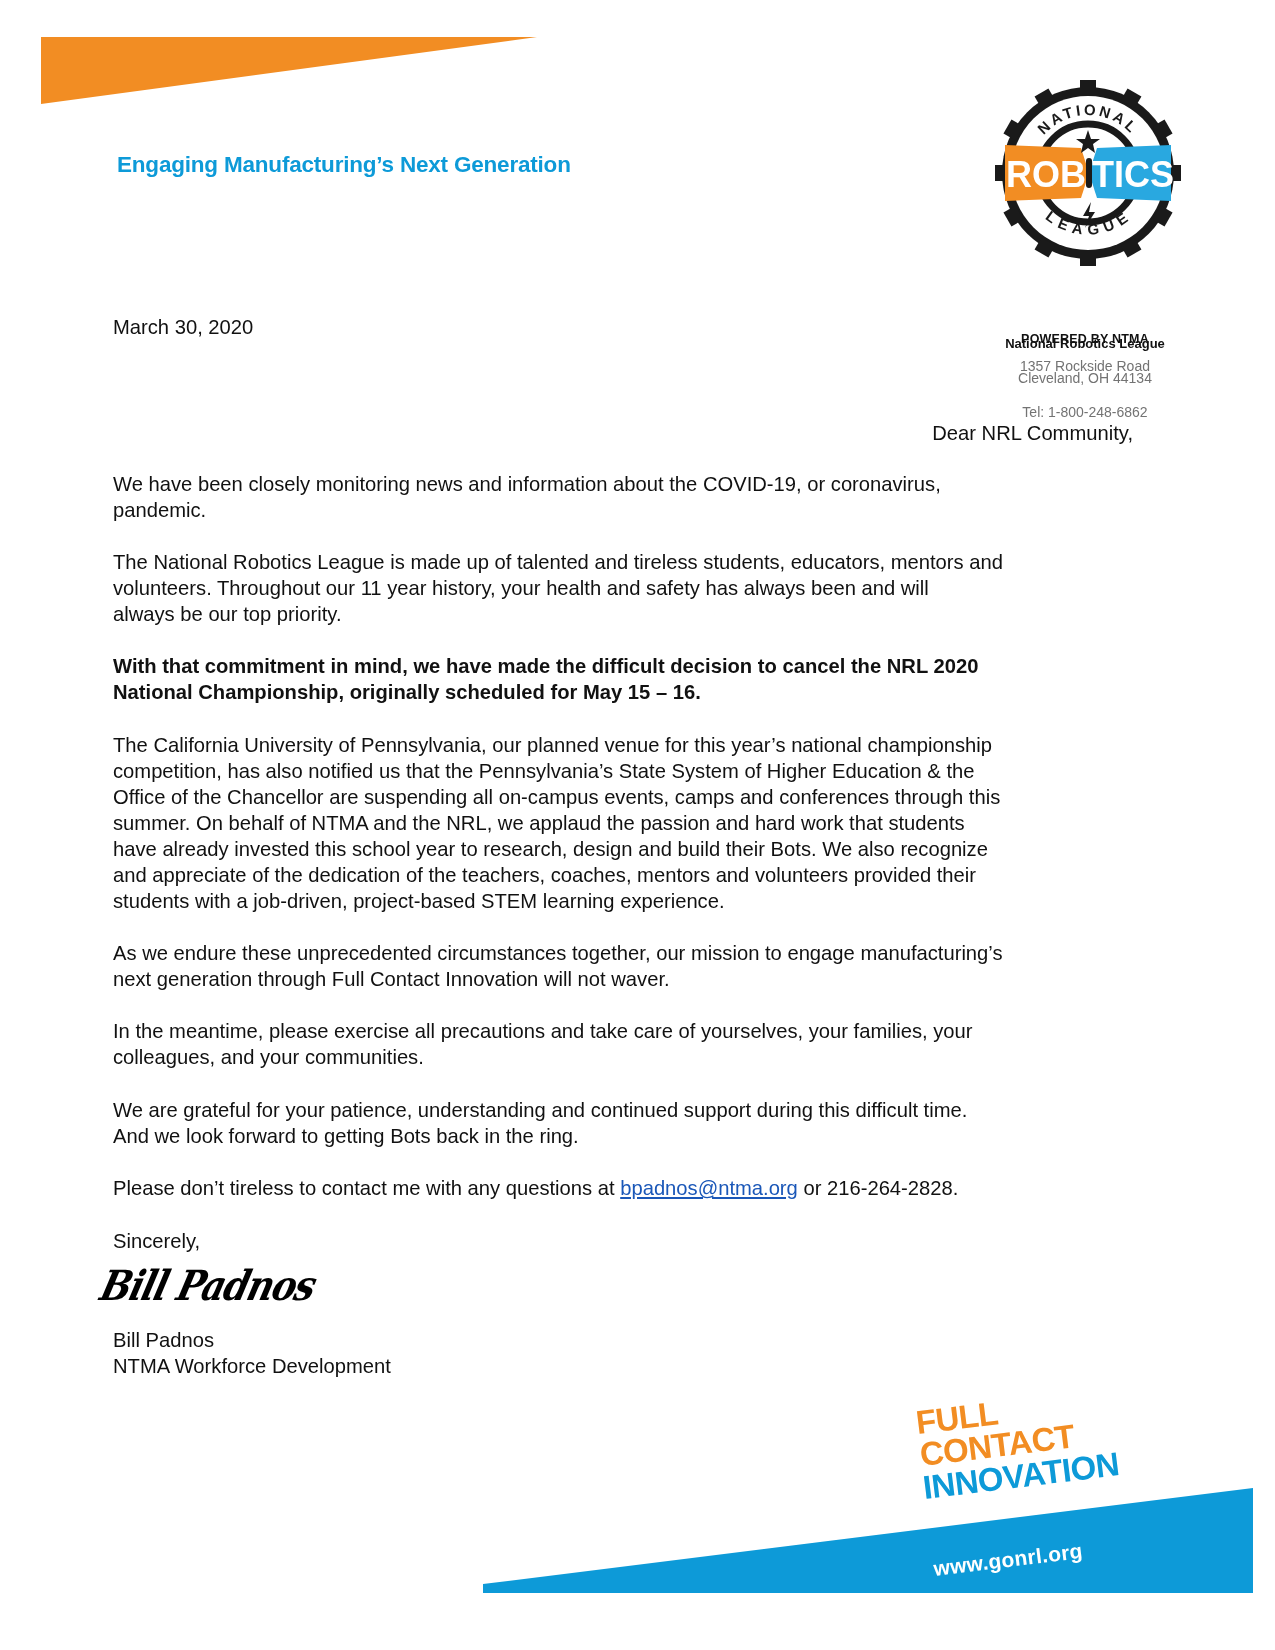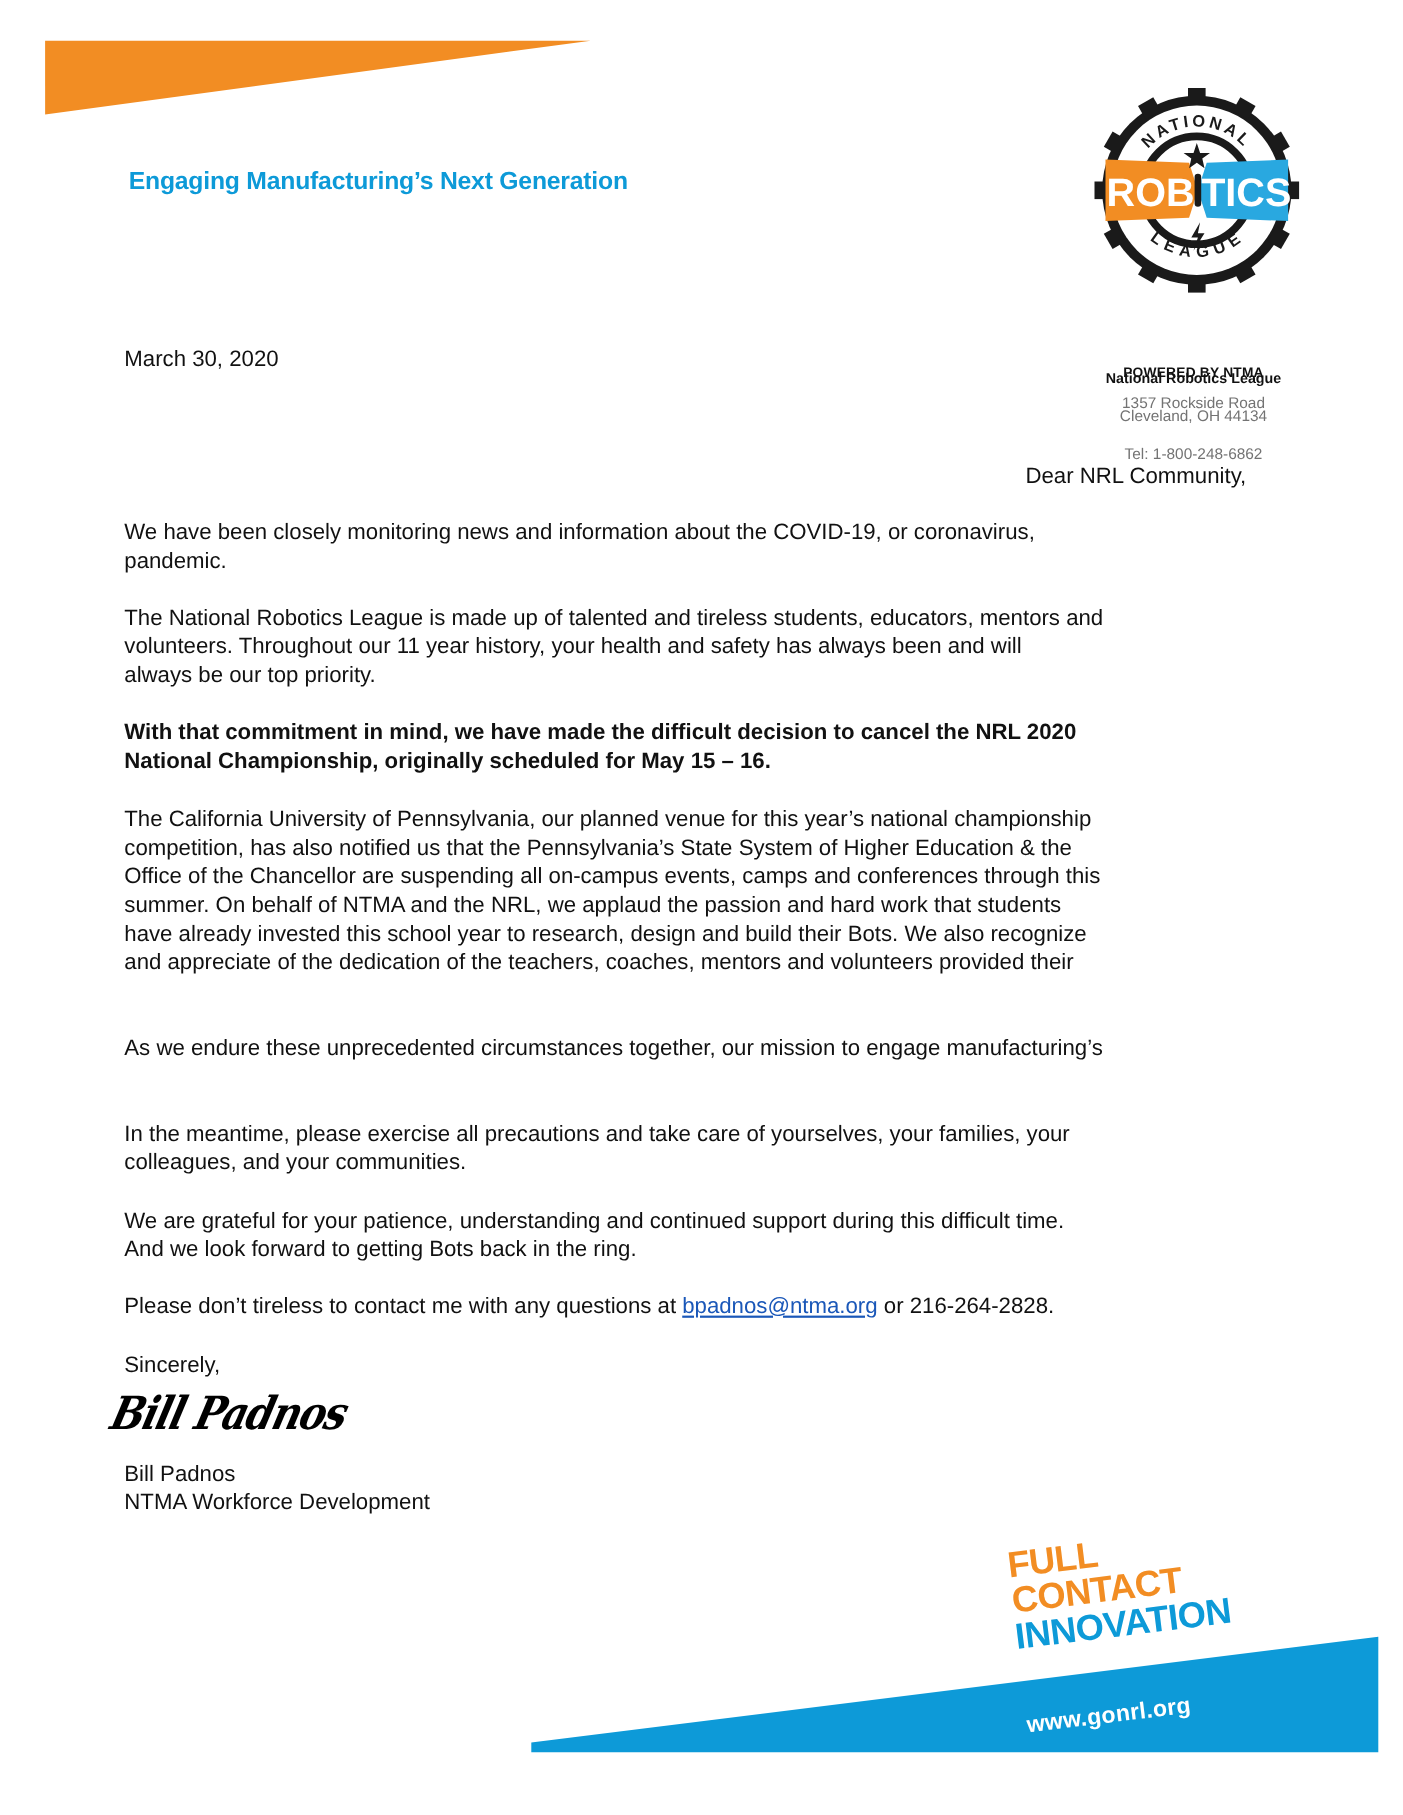--- a/index.html
+++ b/index.html
@@ -124,23 +124,25 @@
   <span class="line">With that commitment in mind, we have made the difficult decision to cancel the NRL 2020</span>
   <span class="line">National Championship, originally scheduled for May 15 – 16.</span>
 </div>
 <div class="abs body-text p4">
   <span class="line">The California University of Pennsylvania, our planned venue for this year’s national championship</span>
   <span class="line">competition, has also notified us that the Pennsylvania’s State System of Higher Education &amp; the</span>
   <span class="line">Office of the Chancellor are suspending all on-campus events, camps and conferences through this</span>
   <span class="line">summer.  On behalf of NTMA and the NRL, we applaud the passion and hard work that students</span>
   <span class="line">have already invested this school year to research, design and build their Bots. We also recognize</span>
   <span class="line">and appreciate of the dedication of the teachers, coaches, mentors and volunteers provided their</span>
+  <span class="line">students with a job-driven, project-based STEM learning experience.</span>
 </div>
 <div class="abs body-text p5">
   <span class="line">As we endure these unprecedented circumstances together, our mission to engage manufacturing’s</span>
+  <span class="line">next generation through Full Contact Innovation will not waver.</span>
 </div>
 <div class="abs body-text p6">
   <span class="line">In the meantime, please exercise all precautions and take care of yourselves, your families, your</span>
   <span class="line">colleagues, and your communities.</span>
 </div>
 <div class="abs body-text p7">
   <span class="line">We are grateful for your patience, understanding and continued support during this difficult time.</span>
   <span class="line">And we look forward to getting Bots back in the ring.</span>
 </div>
 <div class="abs body-text p8">

